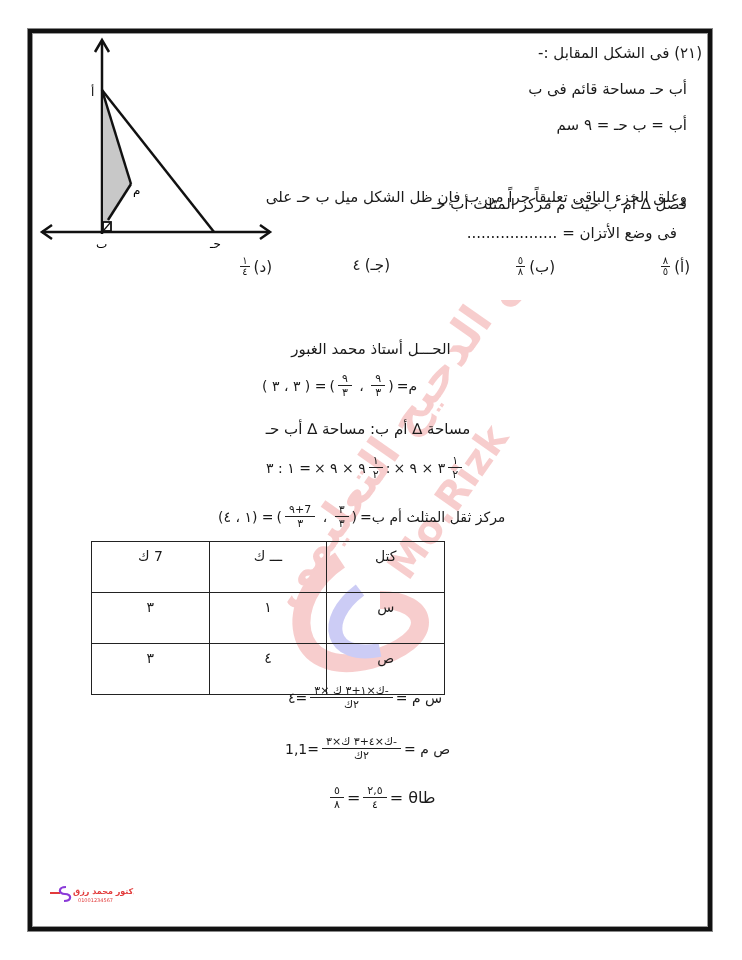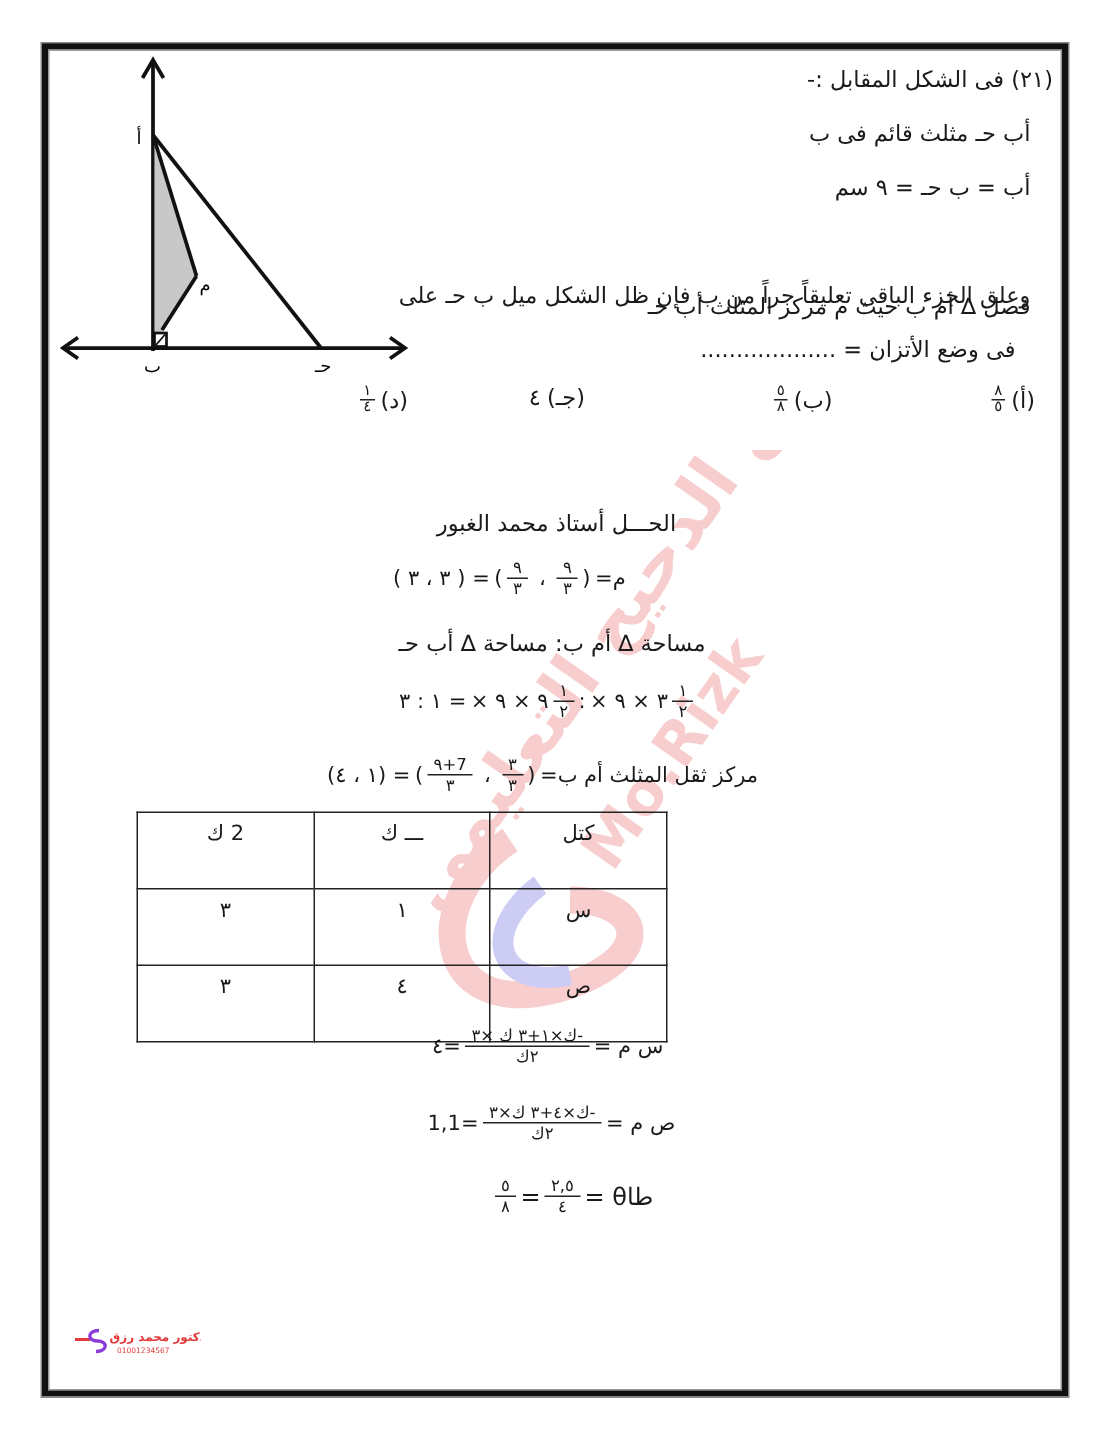--- a/index.html
+++ b/index.html
@@ -47,21 +47,21 @@
 
   <rect x="65" y="188" width="8" height="9" fill="none" stroke="#111" stroke-width="1.8"></rect>
   <line x1="66" y1="196" x2="72" y2="189" stroke="#111" stroke-width="1.2"></line>
   <text x="53" y="62" font-size="12" font-family="DejaVu Sans, sans-serif">أ</text>
   <text x="95" y="160" font-size="12" font-family="DejaVu Sans, sans-serif">م</text>
   <text x="58" y="214" font-size="12" font-family="DejaVu Sans, sans-serif">ب</text>
   <text x="172" y="214" font-size="12" font-family="DejaVu Sans, sans-serif">حـ</text>
 </svg>
 
 <div class="line q-line ar" style="top:44px; right:40px;">(٢١) فى الشكل المقابل :-</div>
-<div class="line q-line ar" style="top:80px; right:55px;">أب حـ مثلث قائم فى ب</div>
+<div class="line q-line ar" style="top:80px; right:55px;">أب حـ مساحة قائم فى ب</div>
 <div class="line q-line ar" style="top:116px; right:55px;">أب = ب حـ = ٩ سم</div>
 <div class="line q-line ar" style="top:152px; right:55px;margin-top:43px;">فصل ∆ أم ب حيث م مركز المثلث أب حـ</div>
 <div class="line q-line ar" style="top:188px; right:55px;">وعلق الجزء الباقى تعليقاً حراً من ب  فإن ظل الشكل ميل ب حـ على</div>
 <div class="line q-line ar" style="top:224px; right:65px;">فى وضع الأتزان = ...................</div>
 
 <div class="choices">
   <div class="choice" style="right:0;">
     <span>(أ)</span>
     <span class="frac">
         <span class="num">٨</span>
@@ -146,21 +146,21 @@
     </span>
   <span>)</span>
   <span>= (١ ، ٤)</span>
 </div>
 
 <table class="mass">
   <tbody>
       <tr>
     <td>كتل</td>
     <td>ـــ ك</td>
-    <td>2 ك</td>
+    <td>7 ك</td>
   </tr>
   <tr>
     <td>س</td>
     <td>١</td>
     <td>٣</td>
   </tr>
   <tr>
     <td>ص</td>
     <td>٤</td>
     <td>٣</td>

